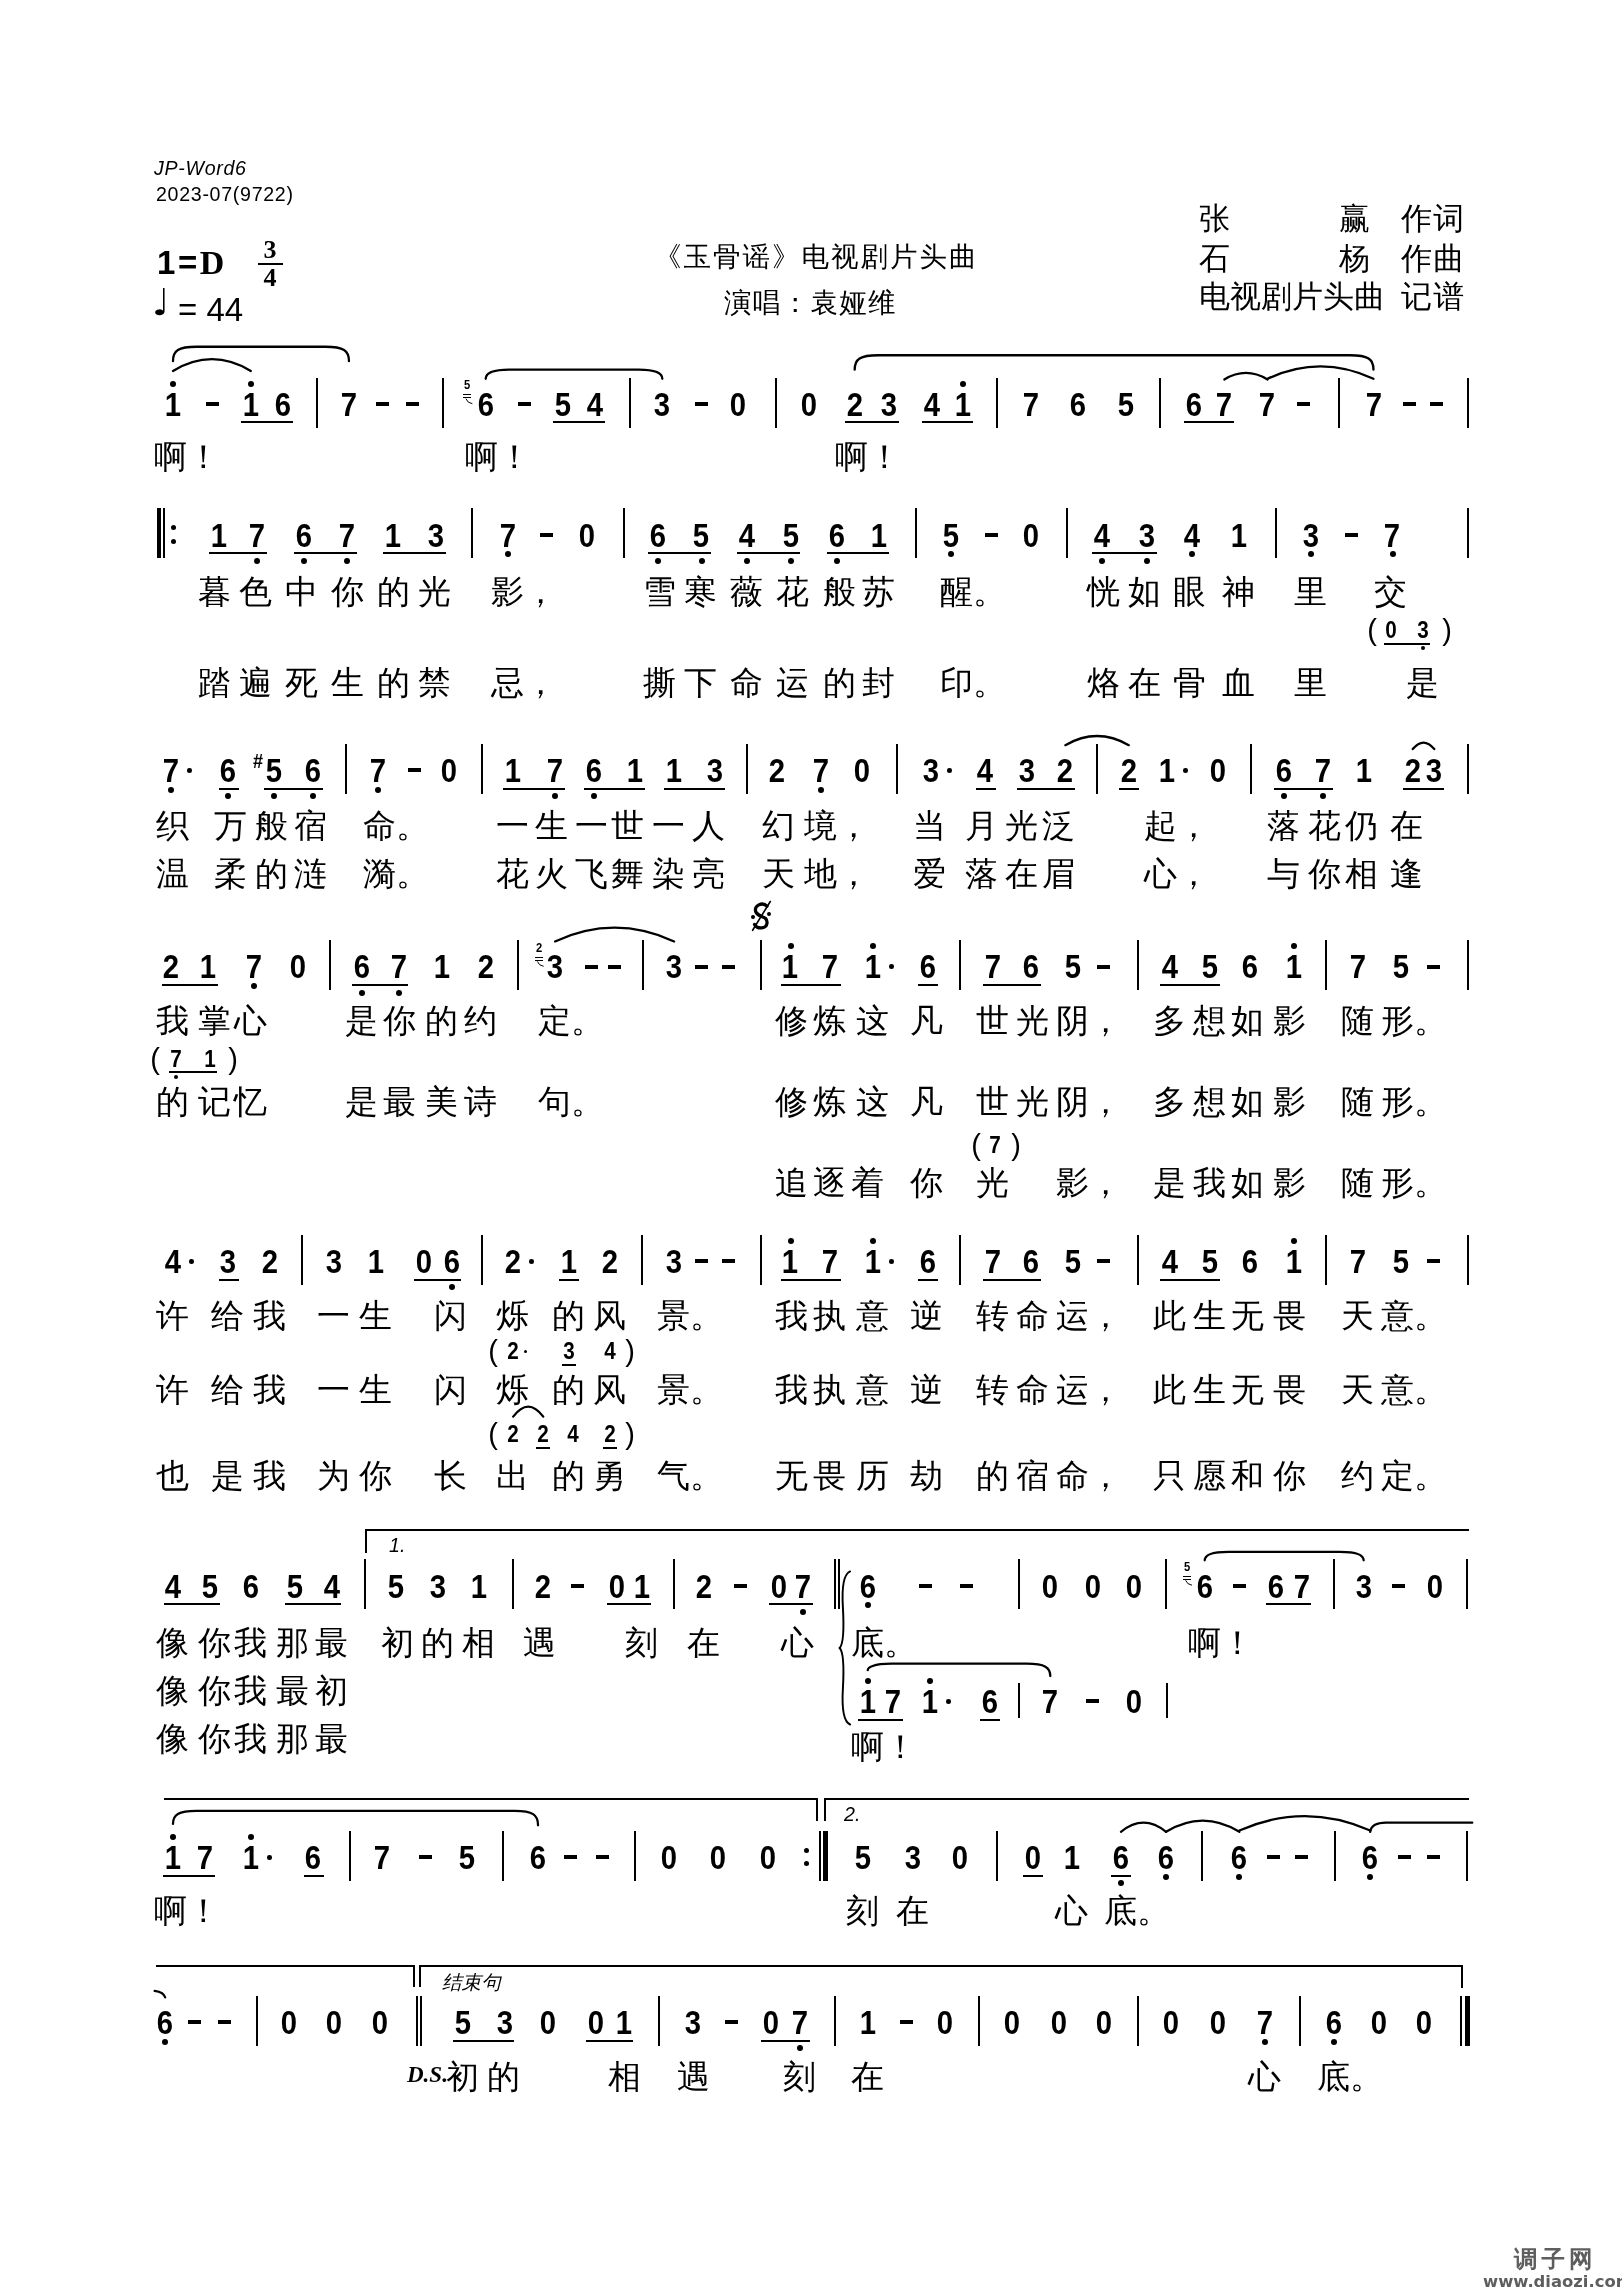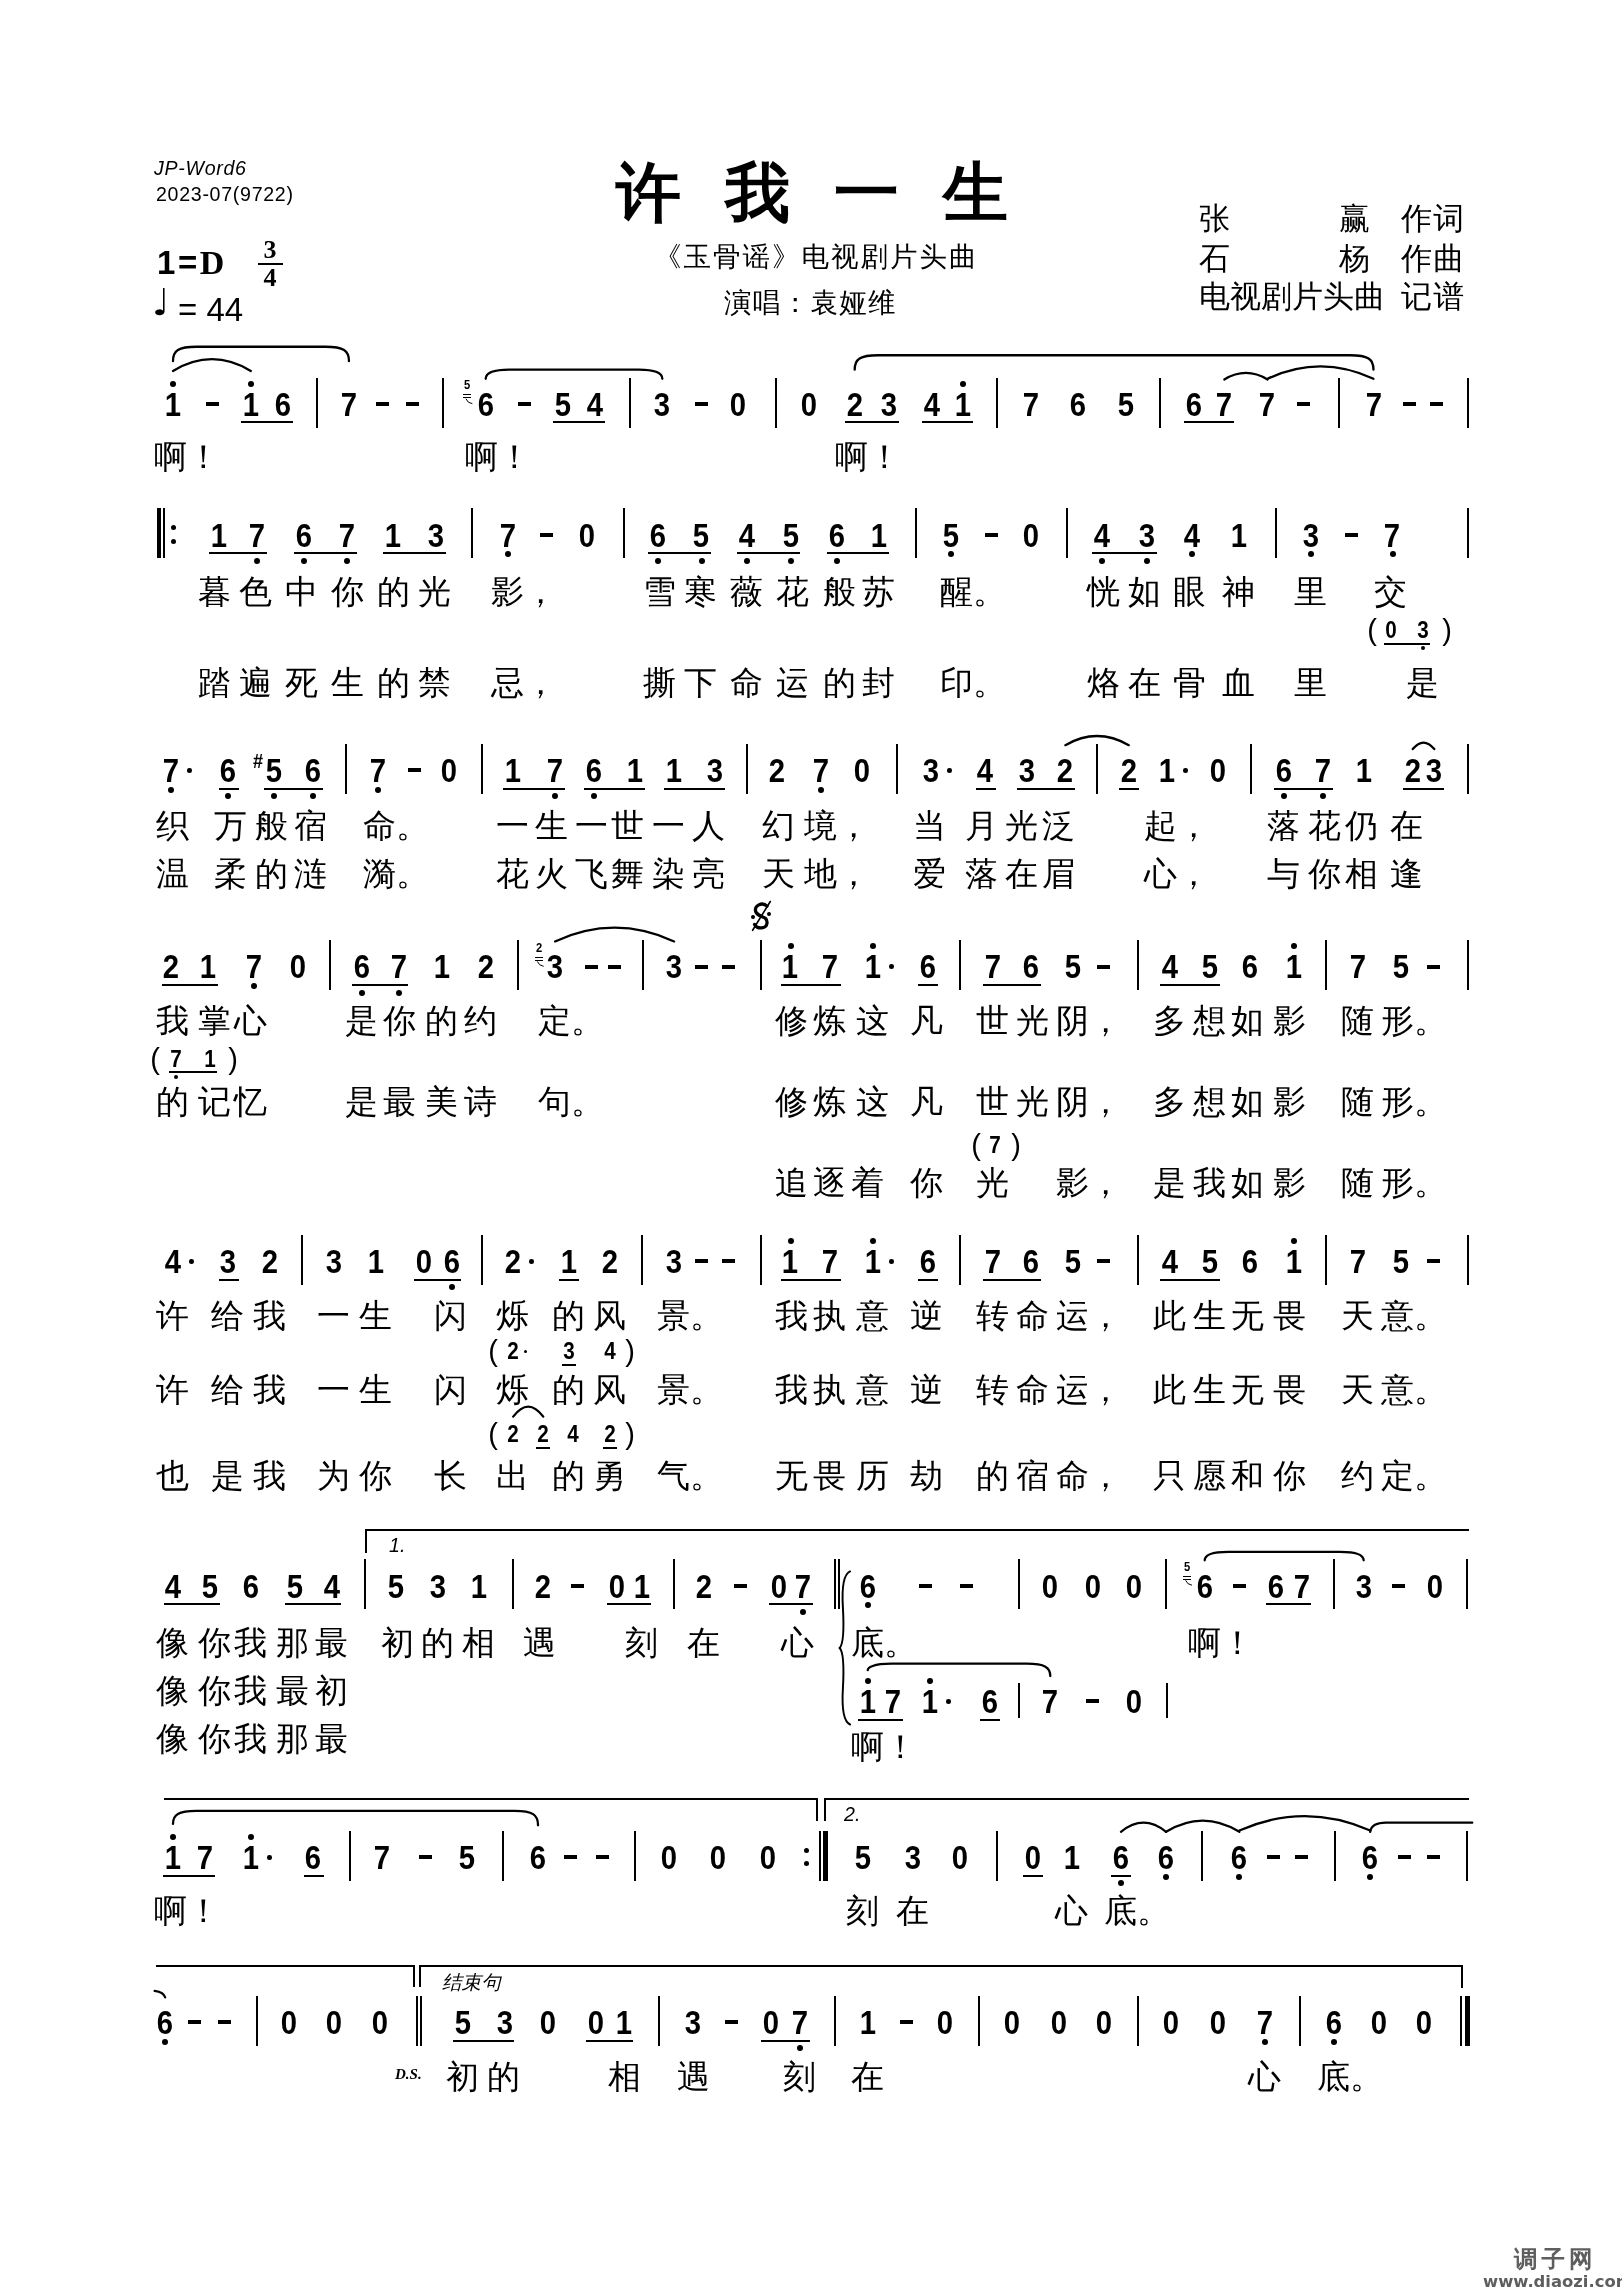--- a/index.html
+++ b/index.html
@@ -4,21 +4,21 @@
 <style>
   html,body{margin:0;padding:0;background:#fff;}
   #page{position:relative;width:1623px;height:2295px;overflow:hidden;background:#fff;color:#000;}
   .abs{position:absolute;white-space:nowrap;line-height:1;}
   .rect{position:absolute;background:#000;}
   .dot{position:absolute;background:#000;border-radius:50%;}
   .num{position:absolute;font-family:"Liberation Sans",sans-serif;font-weight:bold;line-height:1;white-space:nowrap;transform:translate(-50%,-50%) scaleX(.86);}
   .lyr{position:absolute;font-family:"DejaVu Serif",serif;font-size:33px;line-height:37px;white-space:nowrap;}
   .paren{position:absolute;font-family:"Liberation Sans",sans-serif;font-size:29px;line-height:1;transform:translate(-50%,-50%);}
   .volta-label{position:absolute;font-family:"Liberation Sans",sans-serif;font-style:italic;font-size:19.6px;line-height:1;white-space:nowrap;transform:translateY(-50%);}
-  .ds{position:absolute;font-family:"Liberation Serif",serif;font-weight:bold;font-style:italic;font-size:15px;line-height:1;transform:translateY(-50%);}
+  .ds{position:absolute;font-family:"Liberation Serif",serif;font-weight:bold;font-style:italic;font-size:23px;line-height:1;transform:translateY(-50%);margin-left:12px;}
   .v-center{transform:translateY(-50%);}
   #score-svg{position:absolute;left:0;top:0;}
   .title{font-family:"DejaVu Serif",serif;font-weight:bold;font-size:65px;letter-spacing:44px;}
   .meta-it{font-family:"Liberation Sans",sans-serif;font-style:italic;font-size:19.6px;letter-spacing:0.7px;}
   .meta{font-family:"Liberation Sans",sans-serif;font-size:19.6px;letter-spacing:0.7px;}
   .sub{font-family:"DejaVu Serif",serif;font-size:27.5px;letter-spacing:2px;}
   .credit-name{font-family:"DejaVu Serif",serif;font-size:31px;width:171px;text-align:justify;text-align-last:justify;}
   .credit-role{font-family:"DejaVu Serif",serif;font-size:31px;letter-spacing:1.3px;}
   .key{font-family:"Liberation Sans",sans-serif;font-weight:bold;font-size:33px;letter-spacing:2.6px;}
   .key-letter{font-family:"Liberation Serif",serif;font-weight:bold;font-size:34px;}
@@ -29,21 +29,20 @@
   .wm2{font-family:"DejaVu Sans",sans-serif;font-weight:bold;font-size:16.4px;color:#5e5e5e;}
 </style>
 </head>
 <body>
 
 <div id="page">
 
   <div class="abs meta-it v-center" style="left:154px;top:169px;">JP-Word6</div>
   <div class="abs meta v-center" style="left:156px;top:195px;text-align:center;">2023-07(9722)</div>
 
-  <div class="abs title v-center" style="left:616px;top:192px;">许我一生</div>
   <div class="abs sub v-center" style="left:654px;top:257px;">《玉骨谣》电视剧片头曲</div>
   <div class="abs sub v-center" style="left:724px;top:303px;letter-spacing:1.3px;">演唱：袁娅维</div>
 
   <div class="abs credit-name v-center" style="left:1199px;top:218px;">张 赢</div>
   <div class="abs credit-role v-center" style="left:1401px;top:218px;">作词</div>
   <div class="abs credit-name v-center" style="left:1199px;top:258px;">石 杨</div>
   <div class="abs credit-role v-center" style="left:1401px;top:258px;">作曲</div>
   <div class="abs credit-name v-center" style="left:1199px;top:296px;">电视剧片头曲</div>
   <div class="abs credit-role v-center" style="left:1401px;top:296px;">记谱</div>
 

